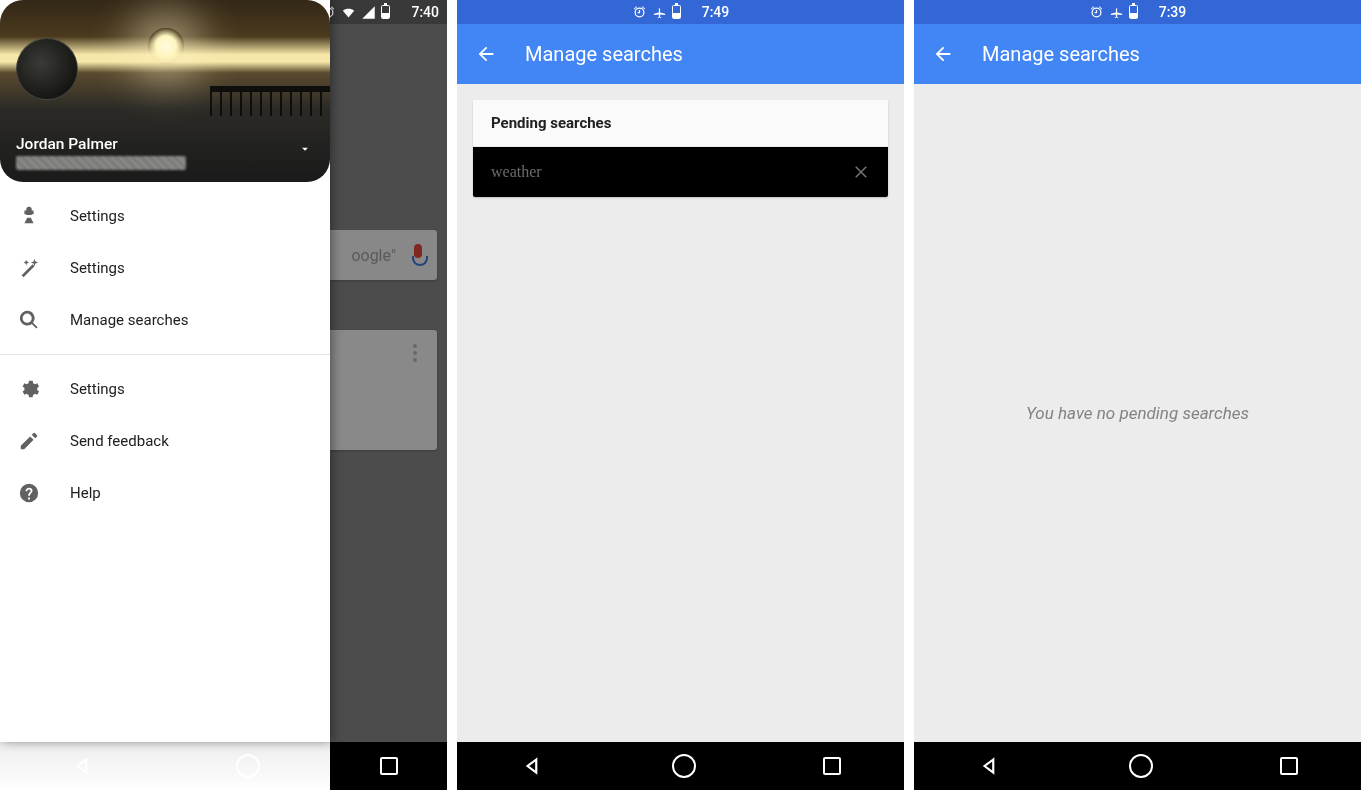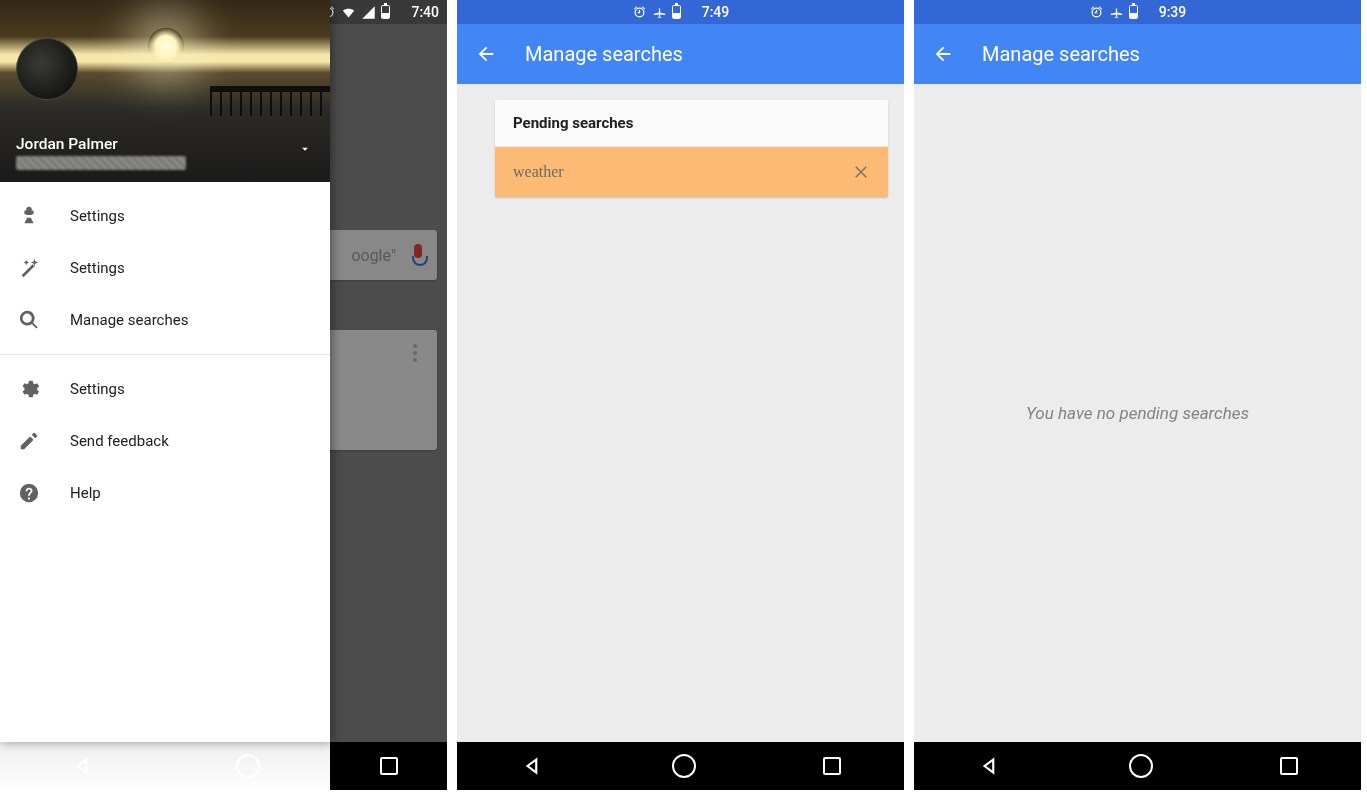--- a/index.html
+++ b/index.html
@@ -96,20 +96,21 @@
     box-shadow: 2px 0 10px rgba(0,0,0,.4);
   }
   .drawer-header {
     height: 182px; position: relative; color: #fff;
     display: flex; flex-direction: column; justify-content: flex-end;
     padding: 12px 16px;
     background: linear-gradient(to bottom,
       #332716 0%, #4a3a1e 20%, #f6e6a8 30%, #f6e6a8 34%,
       #5a4a2e 40%, #2b2a26 60%, #1a1a1a 100%);
     overflow:hidden;
+    border-radius:23px;
   }
   .drawer-header .sun{
     position:absolute; top:28px; left:148px; width:36px; height:36px; border-radius:50%;
     background: radial-gradient(circle,#fffbe0 0%,#fff6c0 40%, rgba(255,255,200,0) 72%);
     box-shadow: 0 0 40px 20px rgba(255,245,200,.45);
   }
   .drawer-header .pier{
     position:absolute; top:86px; left:210px; width:130px; height:30px;
     background: repeating-linear-gradient(90deg,#0e0e0c 0 2px, transparent 2px 10px);
     border-top:6px solid #0e0e0c;
@@ -150,21 +151,21 @@
   .p23-status{background:#3367d6;justify-content:center;}
   .appbar{
     height:60px;background:#4285f4;color:#fff;display:flex;align-items:center;
     gap:28px;padding:0 18px;font-size:20px;
   }
   .appbar svg{width:22px;height:22px;fill:#fff;}
   .p2-body{background:#ececec;height:calc(100% - 48px - 60px - 24px);padding:16px;}
   .p3-body{background:#ececec;height:calc(100% - 48px - 60px - 24px);
     display:flex;align-items:center;justify-content:center;
     color:#838383;font-style:italic;font-size:17px;}
-  .card2{background:#fdba74;border-radius:2px;box-shadow:0 1px 2px rgba(0,0,0,.18);margin-left:22px;}
+  .card2{background:#000000;border-radius:2px;box-shadow:0 1px 2px rgba(0,0,0,.18);}
   .card2 .hdr{padding:14px 18px;border-bottom:1px solid #ebebeb;font-weight:700;font-size:15px;color:#212121;background:#fafafa;}
   .card2 .row{display:flex;align-items:center;justify-content:space-between;
     padding:16px 18px;color:#6b6b6b;font-size:16px;font-family:Liberation Serif, serif;}
   .card2 .row svg{width:18px;height:18px;stroke:#757575;stroke-width:2;fill:none;}
 
   
   .battery{width:9px;height:14px;border:1.4px solid #fff;border-radius:1.5px;position:relative;display:inline-block;}
   .battery::before{content:'';position:absolute;top:-3px;left:2px;width:3px;height:2px;background:#fff;}
   .battery .lvl{position:absolute;bottom:0;left:0;right:0;height:45%;background:#fff;}
 </style>
@@ -329,21 +330,21 @@
   <div class="status-bar p23-status">
     <svg viewBox="0 0 24 24">
         <path d="M12 4a8 8 0 108 8 8 8 0 00-8-8zm0 14a6 6 0 116-6 6 6 0 01-6 6zM7 2L3 6l1 1 4-4zm10 0l4 4-1 1-4-4zM11 8h2v5h-4v-2h2z"></path>
       </svg>
     <svg viewBox="0 0 24 24">
         <path d="M21 14l-8-2V6a1 1 0 00-2 0v6l-8 2v2l8-1v4l-2 1v1l3-1 3 1v-1l-2-1v-4l8 1z"></path>
       </svg>
     <span class="battery">
         <span class="lvl"></span>
       </span>
-    <span class="clock">9:39</span>
+    <span class="clock">7:39</span>
   </div>
   <div class="appbar">
     <svg viewBox="0 0 24 24">
         <path d="M20 11H7.8l5.6-5.6L12 4l-8 8 8 8 1.4-1.4L7.8 13H20z"></path>
       </svg>
     <span>Manage searches</span>
   </div>
   <div class="p3-body">
     <span>You have no pending searches</span>
   </div>

